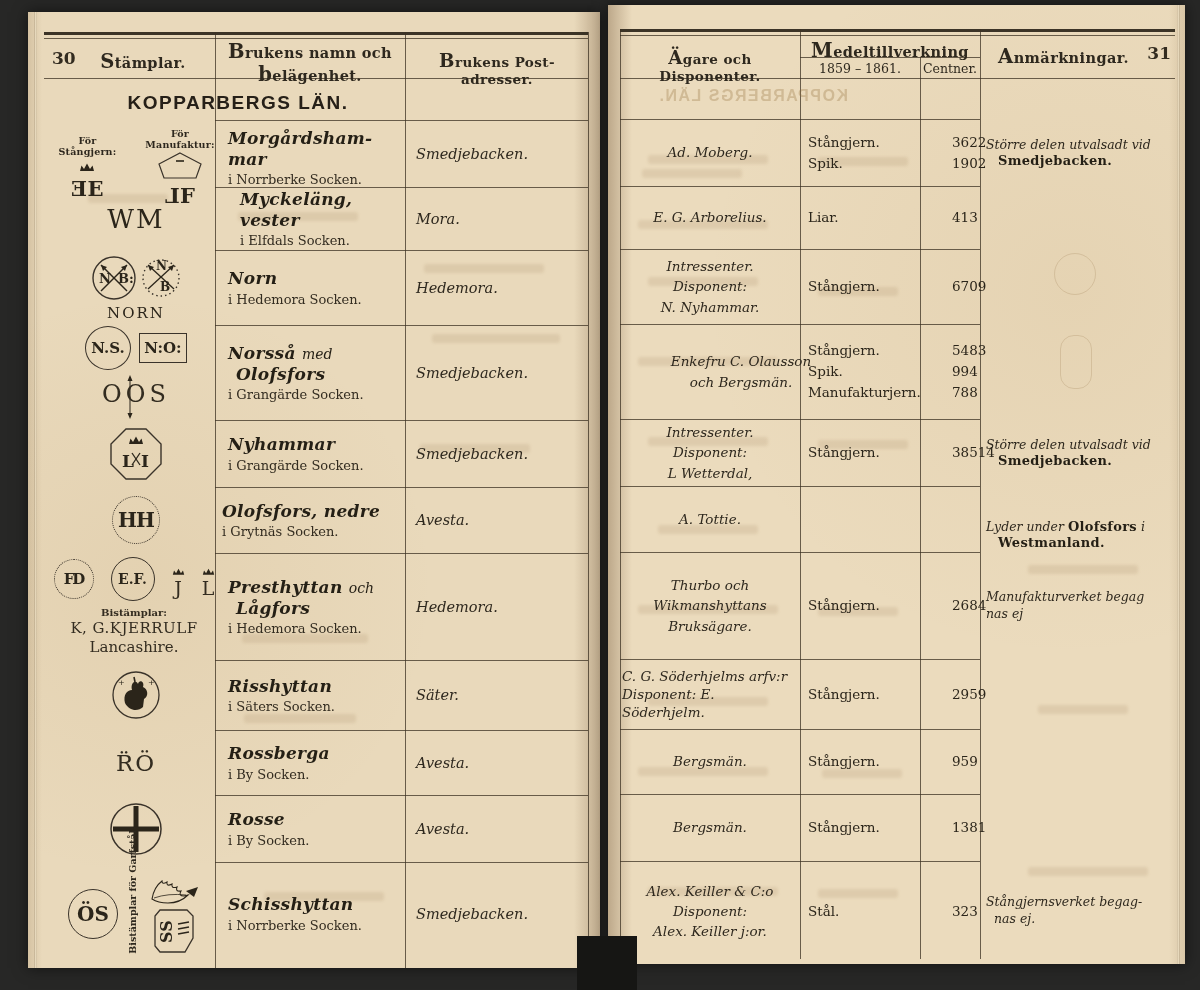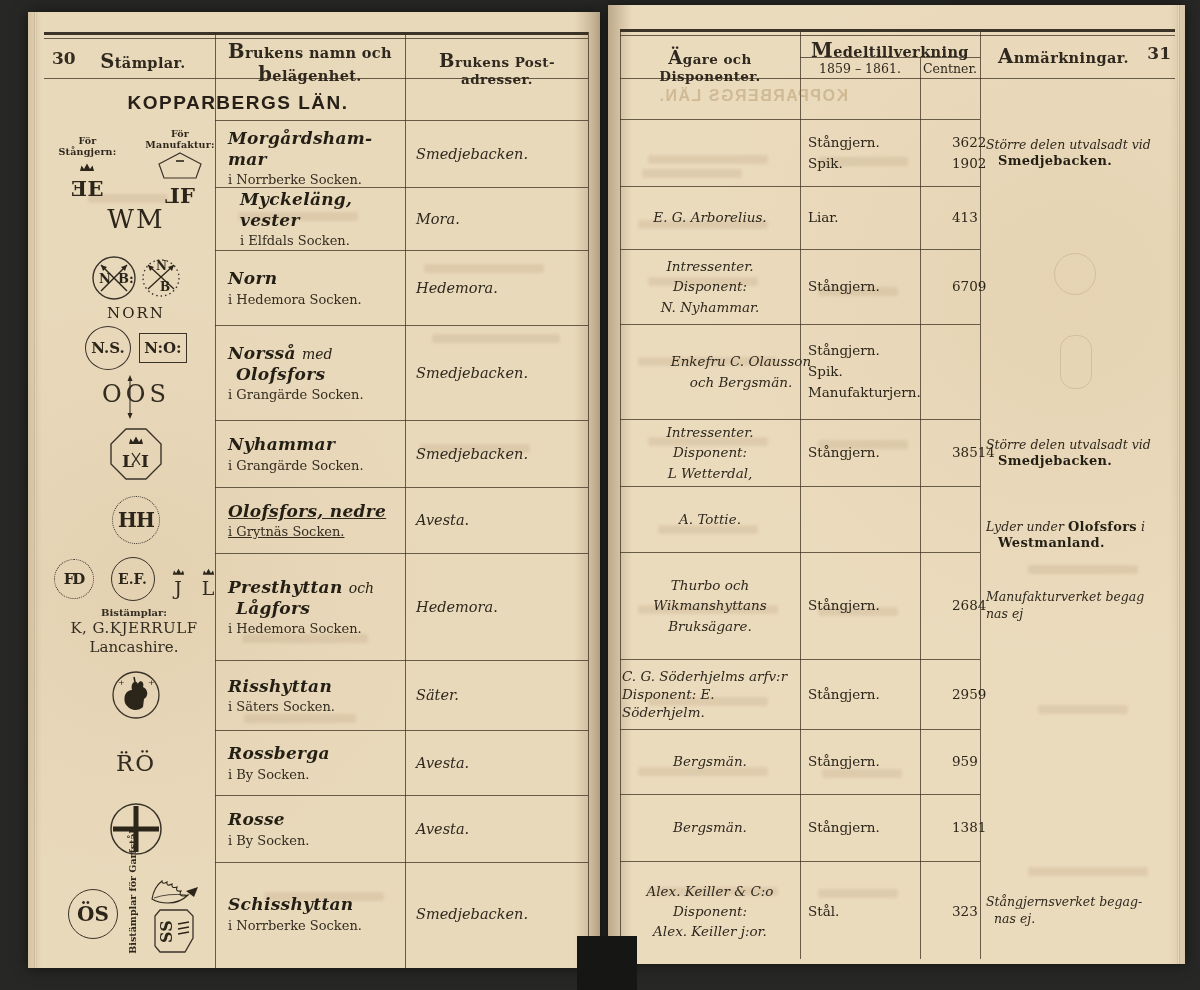--- a/index.html
+++ b/index.html
@@ -250,21 +250,21 @@
   </div>
   <div class="cell" style="left:388px;top:408px;width:168px;height:67px;">
     <div class="addr">Smedjebacken.</div>
   </div>
 
   <div class="cell center" style="left:28px;top:475px;width:160px;height:66px;">
     <div class="circle-stamp dotted" style="width:46px;height:46px;font-size:20px;font-weight:bold;letter-spacing:-1px;">
         <span>HH</span>
       </div>
   </div>
-  <div class="cell" style="left:200px;top:475px;width:172px;height:66px;text-decoration:underline;">
+  <div class="cell" style="left:194px;top:475px;width:172px;height:66px;">
     <div class="bname">Olofsfors, nedre</div>
     <div class="loc">i Grytnäs Socken.</div>
   </div>
   <div class="cell" style="left:388px;top:475px;width:168px;height:66px;">
     <div class="addr">Avesta.</div>
   </div>
 
   <div class="cell center" style="left:16px;top:541px;width:180px;height:107px;">
     <div style="display:flex;align-items:center;gap:17px;">
       <div class="circle-stamp dotted" style="width:38px;height:38px;font-size:15px;font-weight:bold;letter-spacing:-2px;">
@@ -421,20 +421,23 @@
   <div class="gh" style="left:210px;top:435px;width:90px;"></div>
   <div class="gh" style="left:210px;top:602px;width:80px;"></div>
   <div class="gh" style="left:214px;top:764px;width:80px;"></div>
   <div class="gh" style="left:210px;top:884px;width:80px;"></div>
   <div class="gh-circ" style="left:446px;top:248px;width:40px;height:40px;"></div>
   <div class="gh-circ" style="left:452px;top:330px;width:30px;height:52px;border-radius:14px;"></div>
   <div class="gh" style="left:420px;top:560px;width:110px;"></div>
   <div class="gh" style="left:430px;top:700px;width:90px;"></div>
   <div class="gh" style="left:420px;top:862px;width:120px;"></div>
 
+  <div class="cell center" style="left:14px;top:114px;width:176px;height:67px;">
+    <div class="owner-line">Ad. Moberg.</div>
+  </div>
   <div class="cell" style="left:200px;top:114px;width:108px;height:67px;">
     <div class="prod-k">Stångjern.</div>
     <div class="prod-k">Spik.</div>
   </div>
   <div class="cell" style="left:312px;top:114px;width:52px;height:67px;">
     <div class="prod-v">3622</div>
     <div class="prod-v">1902</div>
   </div>
   <div class="cell" style="left:378px;top:114px;width:188px;height:67px;">
     <div class="rem-it">Större delen utvalsadt vid</div>
@@ -465,20 +468,25 @@
 
   <div class="cell center" style="left:14px;top:319px;width:176px;height:95px;padding-left:31px;">
     <div class="owner-line">Enkefru C. Olausson</div>
     <div class="owner-line">och Bergsmän.</div>
   </div>
   <div class="cell" style="left:200px;top:319px;width:112px;height:95px;">
     <div class="prod-k">Stångjern.</div>
     <div class="prod-k">Spik.</div>
     <div class="prod-k">Manufakturjern.</div>
   </div>
+  <div class="cell" style="left:312px;top:319px;width:52px;height:95px;">
+    <div class="prod-v">5483</div>
+    <div class="prod-v">994</div>
+    <div class="prod-v">788</div>
+  </div>
 
   <div class="cell center" style="left:14px;top:414px;width:176px;height:67px;">
     <div class="owner-line">Intressenter.</div>
     <div class="owner-line">Disponent:</div>
     <div class="owner-line">L Wetterdal,</div>
   </div>
   <div class="cell" style="left:200px;top:414px;width:108px;height:67px;">
     <div class="prod-k">Stångjern.</div>
   </div>
   <div class="cell" style="left:312px;top:414px;width:52px;height:67px;">

